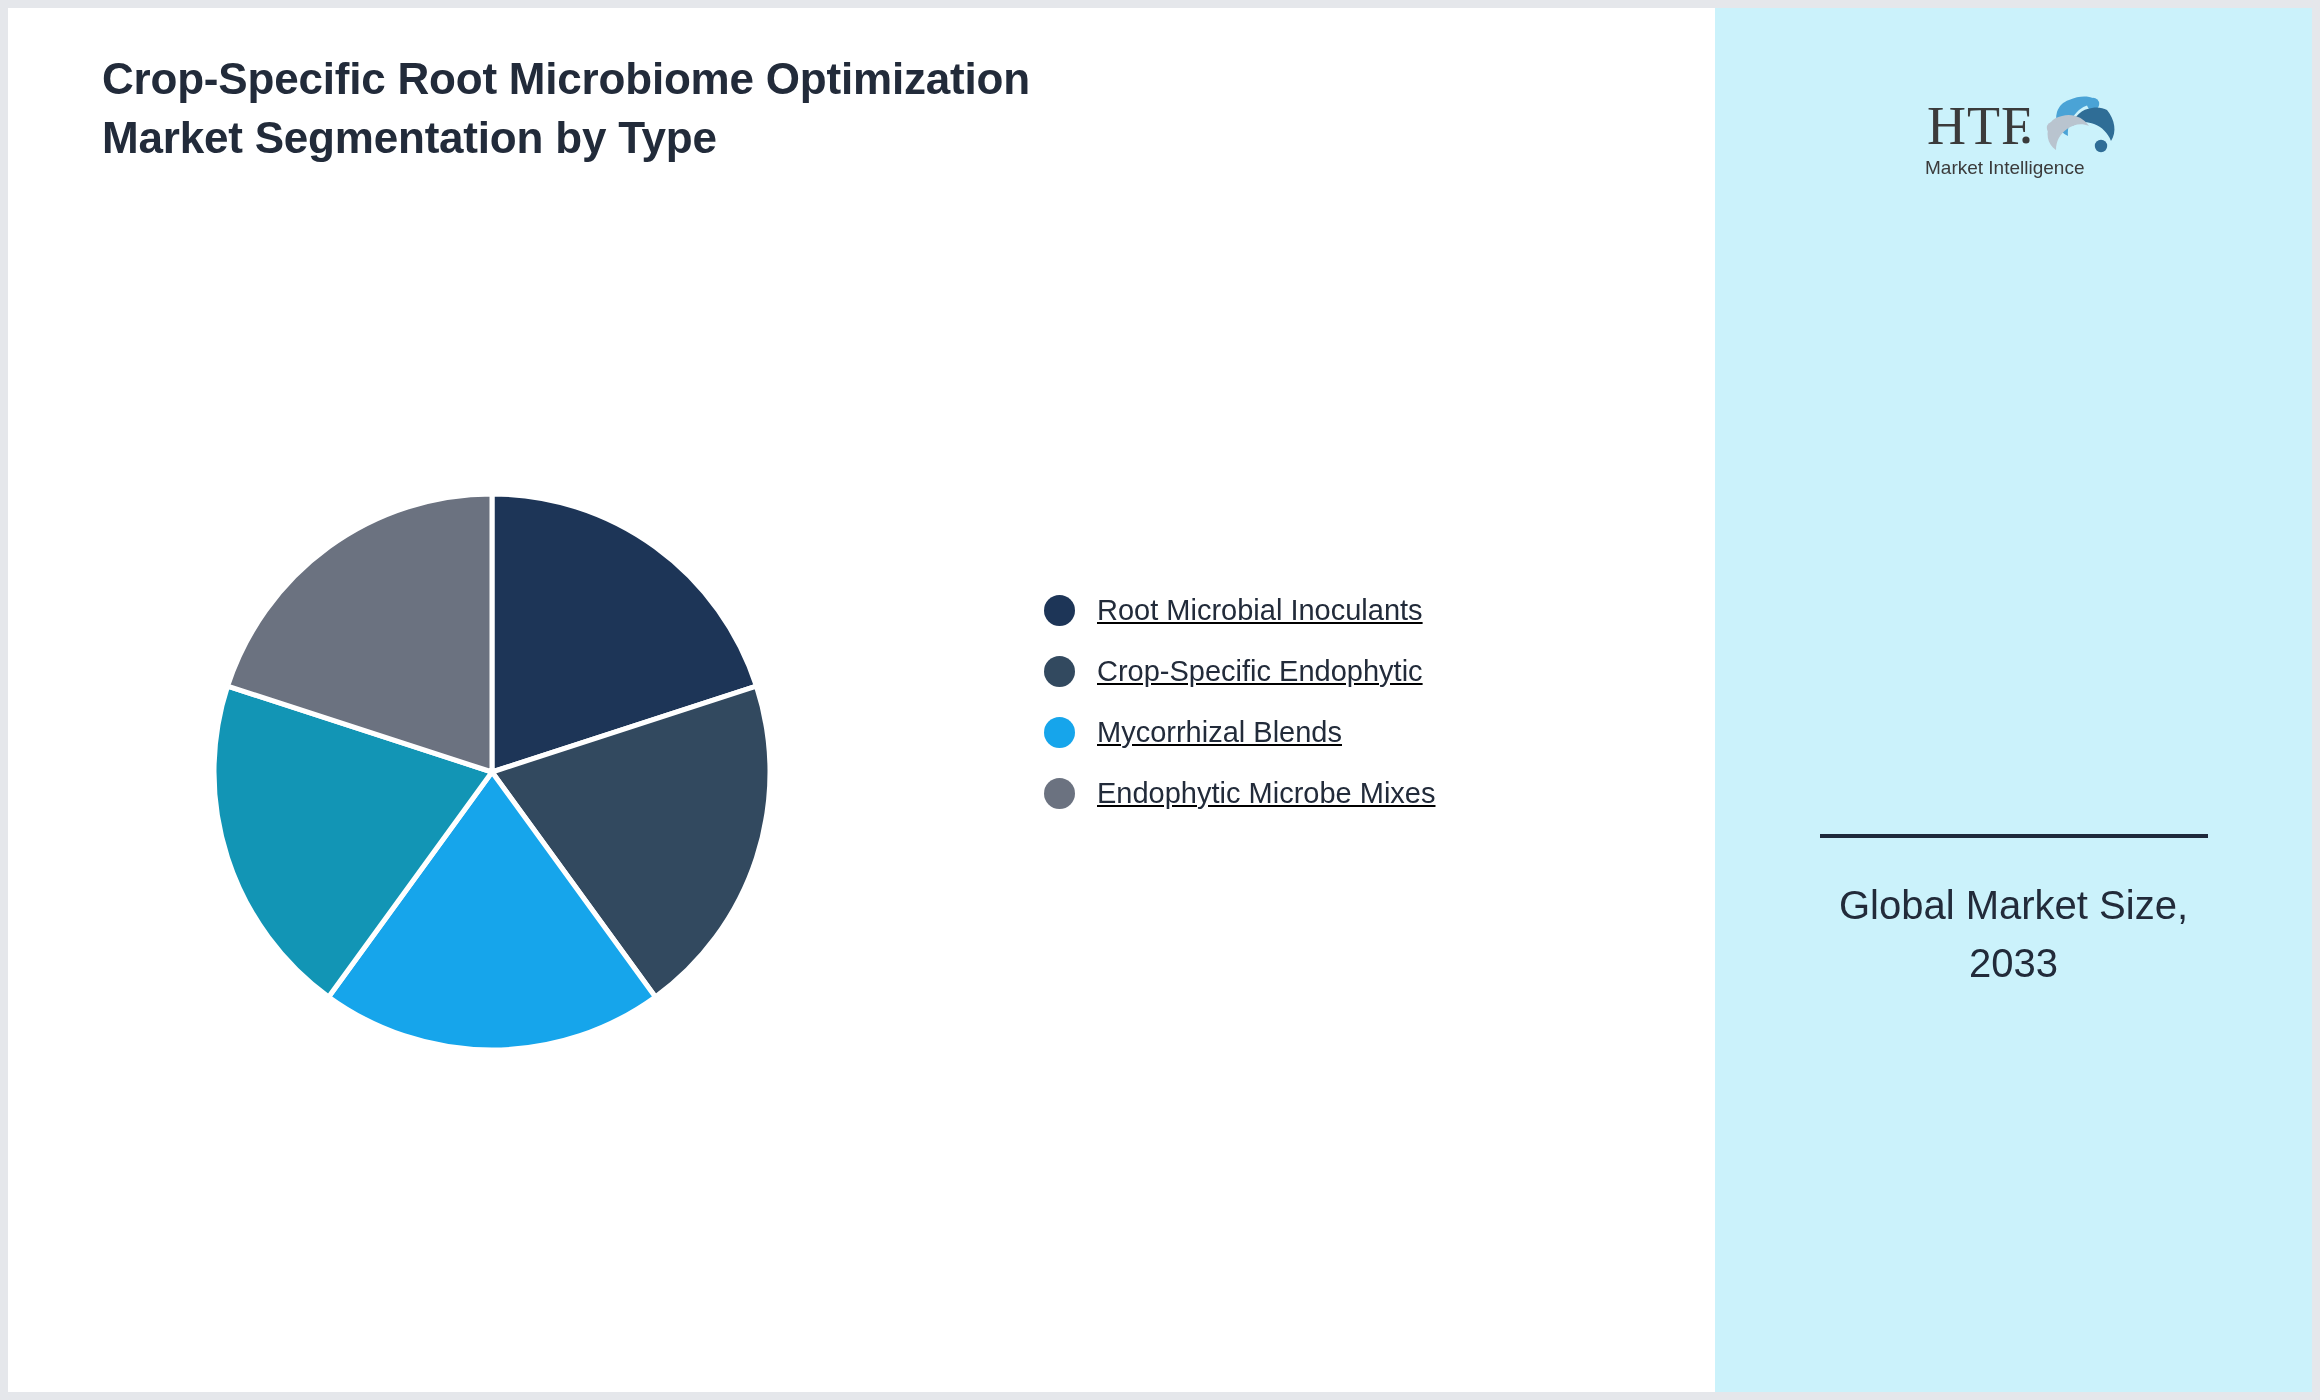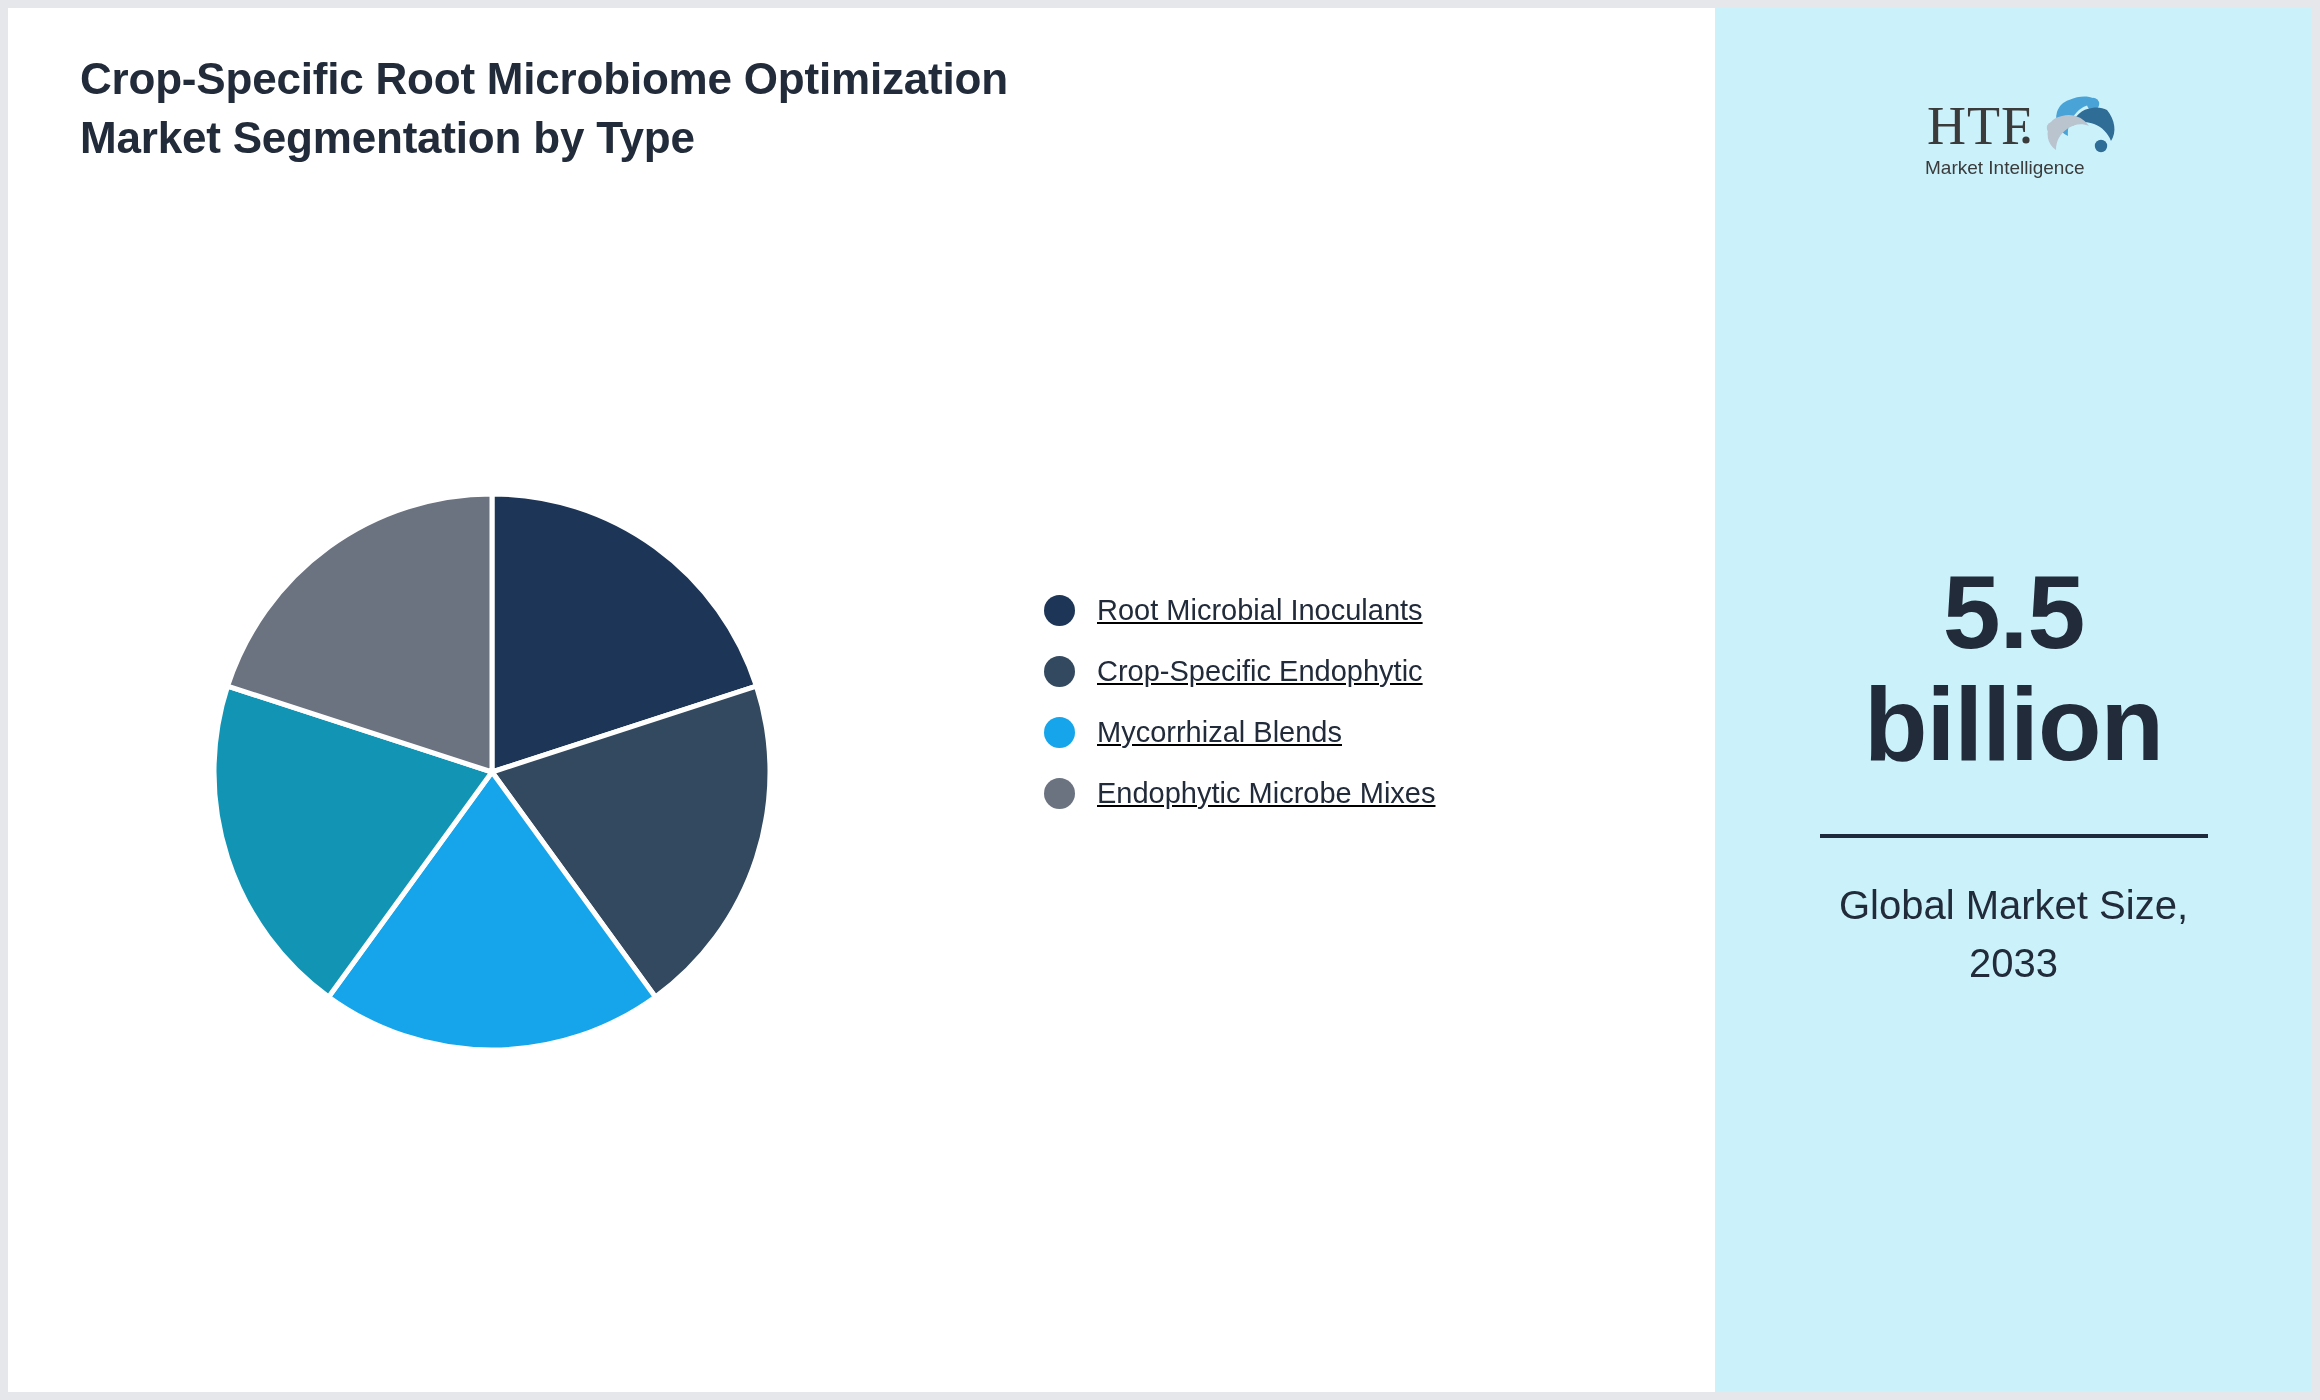--- a/index.html
+++ b/index.html
@@ -30,21 +30,21 @@
   .chart-panel {
     position: relative;
     width: 1707px;
     height: 100%;
     background: #ffffff;
     flex: 0 0 auto;
   }
 
   .chart-title {
     position: absolute;
-    left: 72px;
+    left: 94px;
     top: 42px;
     width: 960px;
     font-size: 44px;
     font-weight: bold;
     line-height: 1.33;
     color: #222b3a;
     letter-spacing: -0.2px;
     white-space: pre-line;
   }
 
@@ -215,22 +215,20 @@
 
           <path d="M12 28 C6 38 8 50 17 56 C17 47 21 40 28 35 C35 30 43 29 50 32
                    C44 23 33 19 23 22 C18 23 14 25 12 28 Z" fill="#b9c4cf"></path>
           <circle cx="14" cy="34" r="6.2" fill="#b9c4cf"></circle>
         </g>
 
         <text x="36" y="88" font-family="'Liberation Sans', sans-serif" font-size="19" fill="#3b3b3b">Market Intelligence</text>
       </svg>
     </div>
 
-    <div class="stat-value">5.5
-billion</div>
 
     <div class="stat-divider"></div>
 
     <div class="stat-caption">Global Market Size, 2033</div>
 
   </div>
 
 </div>
 
 </body></html>

